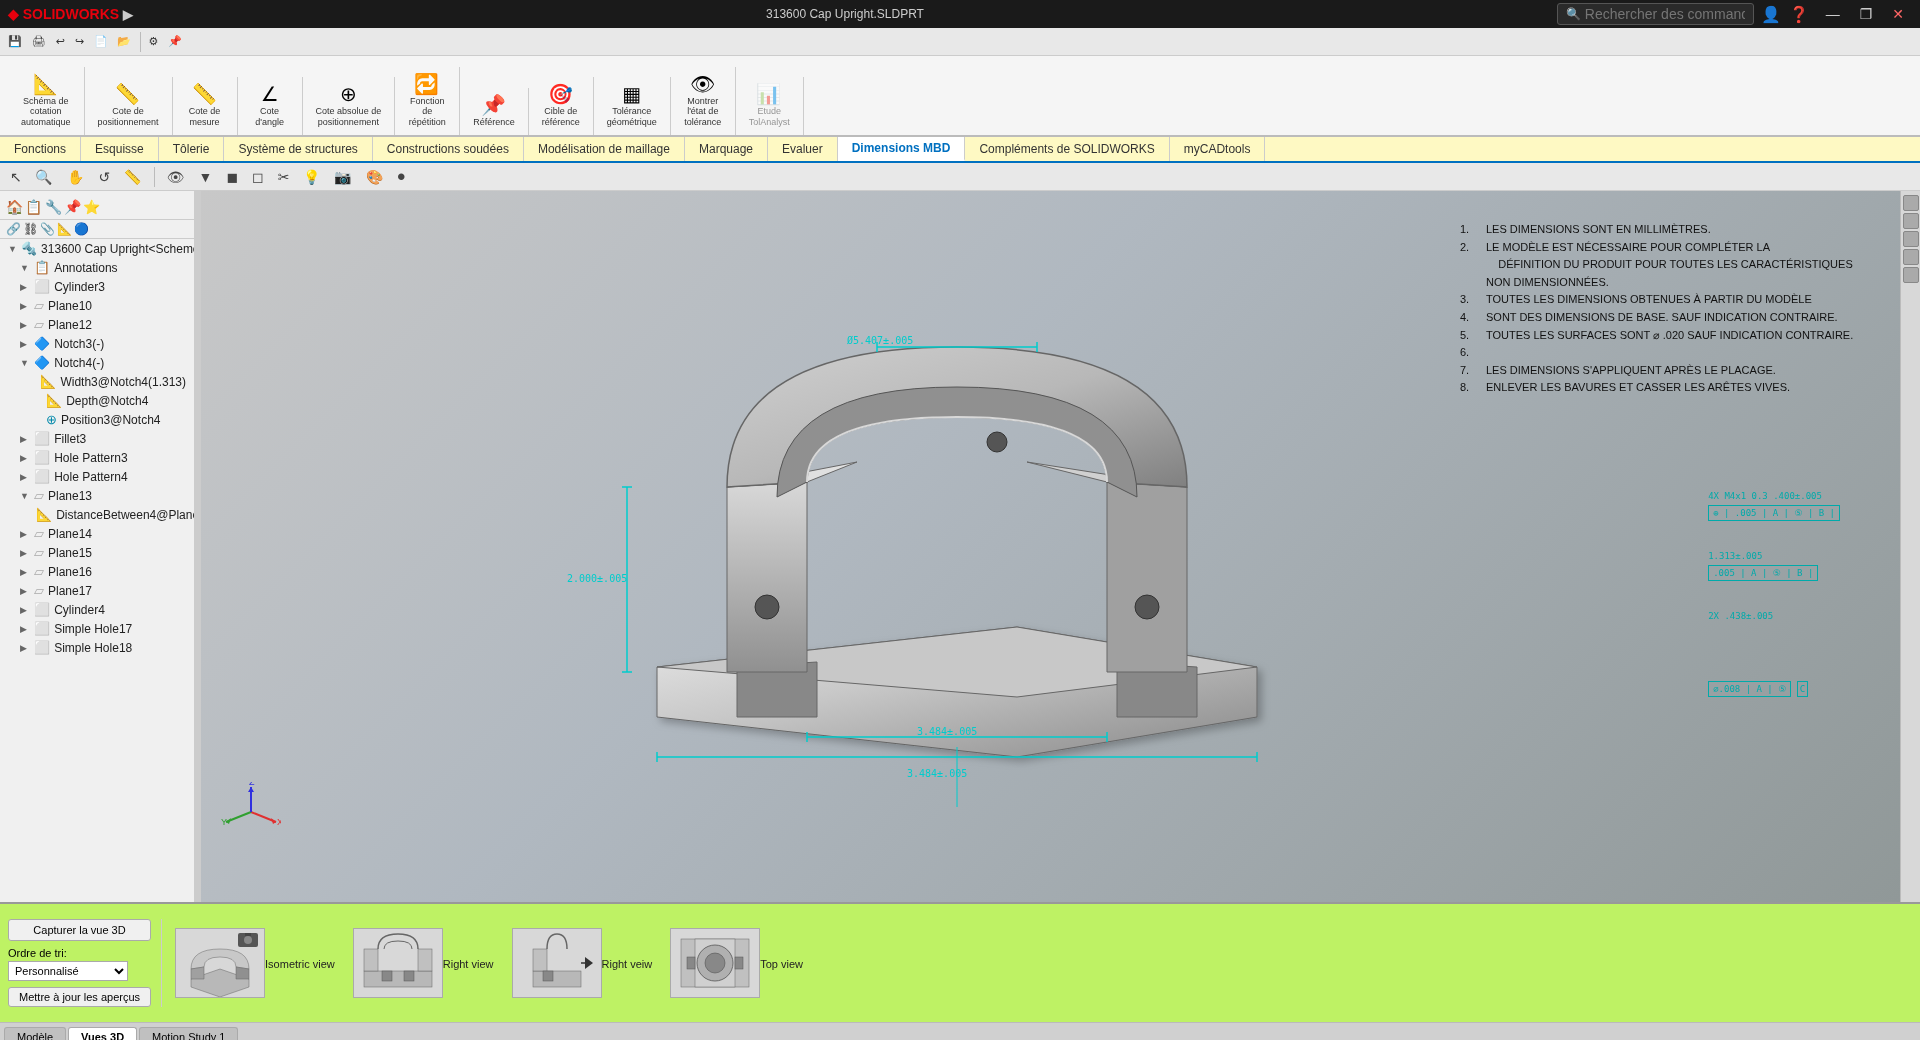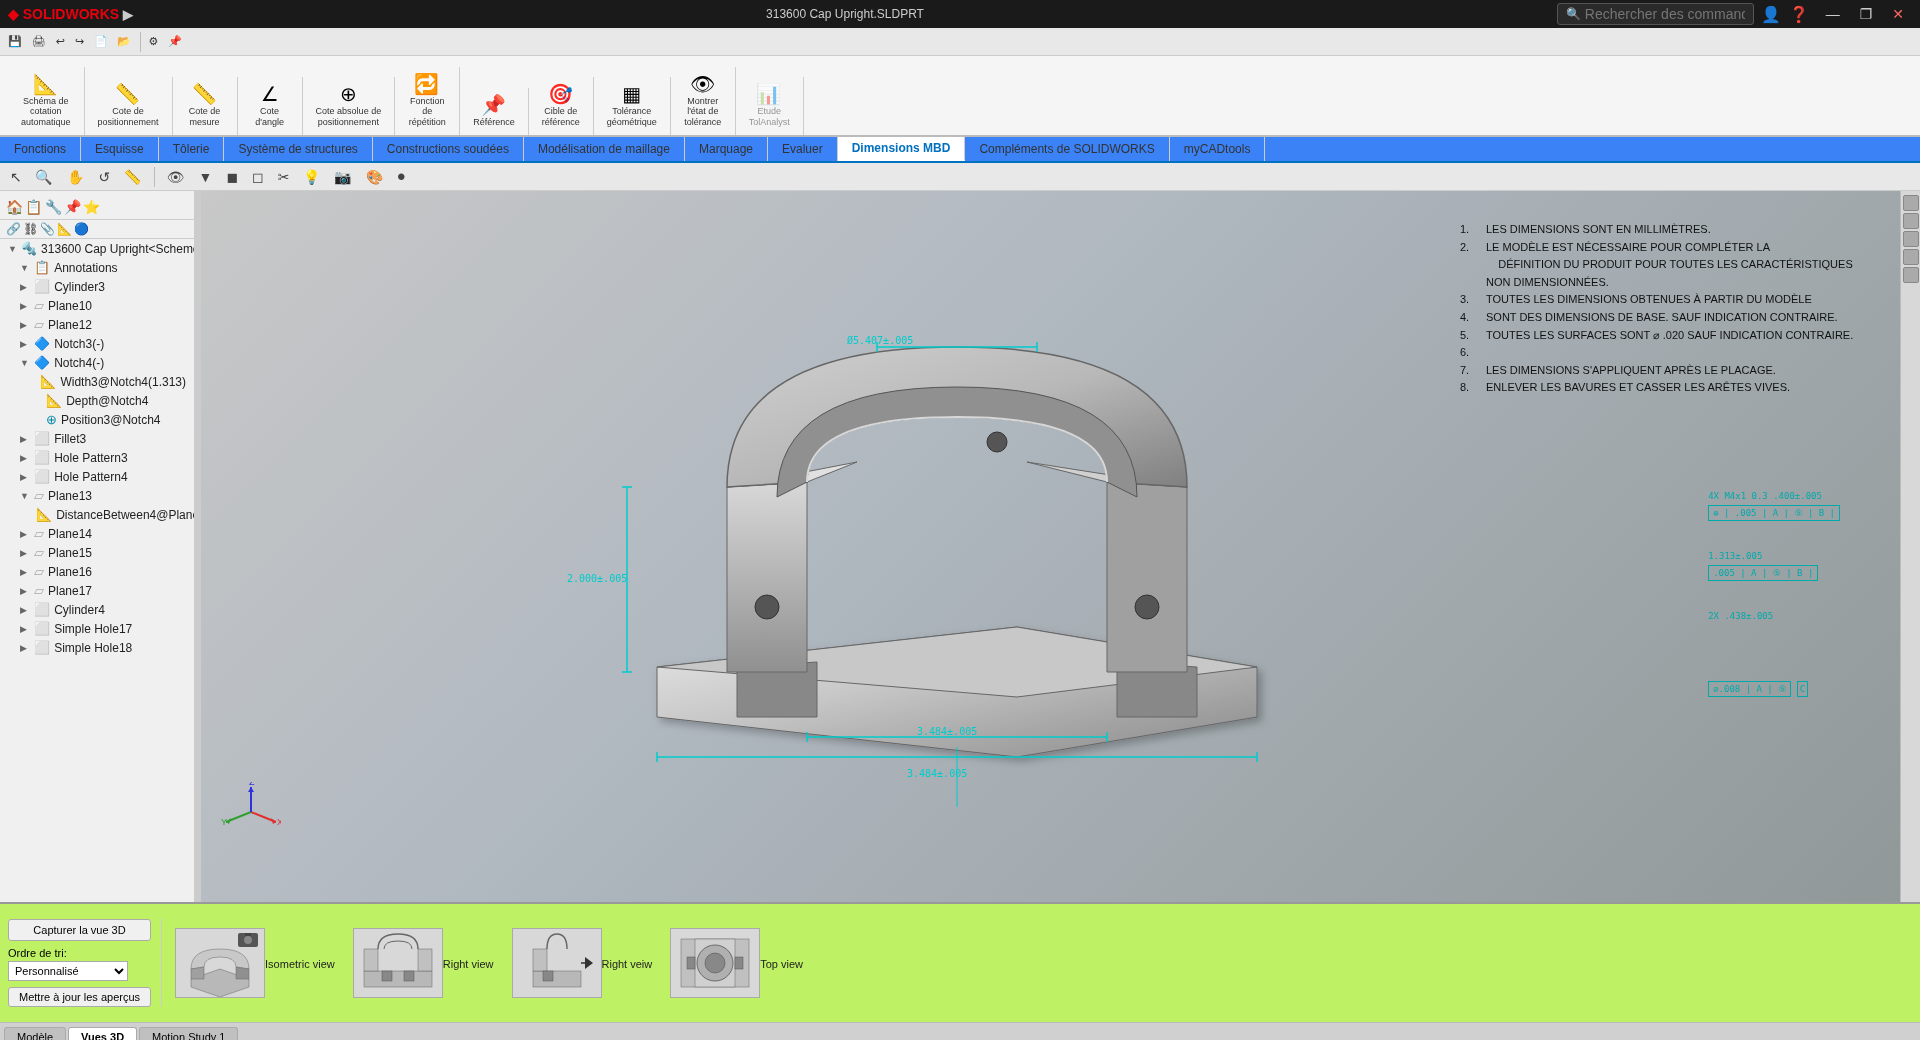--- a/index.html
+++ b/index.html
@@ -43,21 +43,21 @@
     .ribbon-btn {
       display: flex; flex-direction: column; align-items: center; cursor: pointer;
       padding: 2px 4px; border-radius: 3px; min-width: 48px;
       border: 1px solid transparent;
     }
     .ribbon-btn .icon { font-size: 20px; line-height: 1; margin-bottom: 2px; }
     .ribbon-btn .label { font-size: 9px; text-align: center; color: #333; line-height: 1.2; }
 
     
     #tabs {
-      display: flex; background: #3b82f6; border-bottom: 2px solid #0070c0;
+      display: flex; background: #fef9c3; border-bottom: 2px solid #0070c0;
       height: 26px;
     }
     .tab {
       padding: 4px 14px; cursor: pointer; font-size: 12px; color: #333;
       border-right: 1px solid #ccc; display: flex; align-items: center;
       white-space: nowrap;
     }
     .tab.active { background: #fff; border-bottom: 2px solid #fff; color: #0070c0; font-weight: 600; }
 
     

